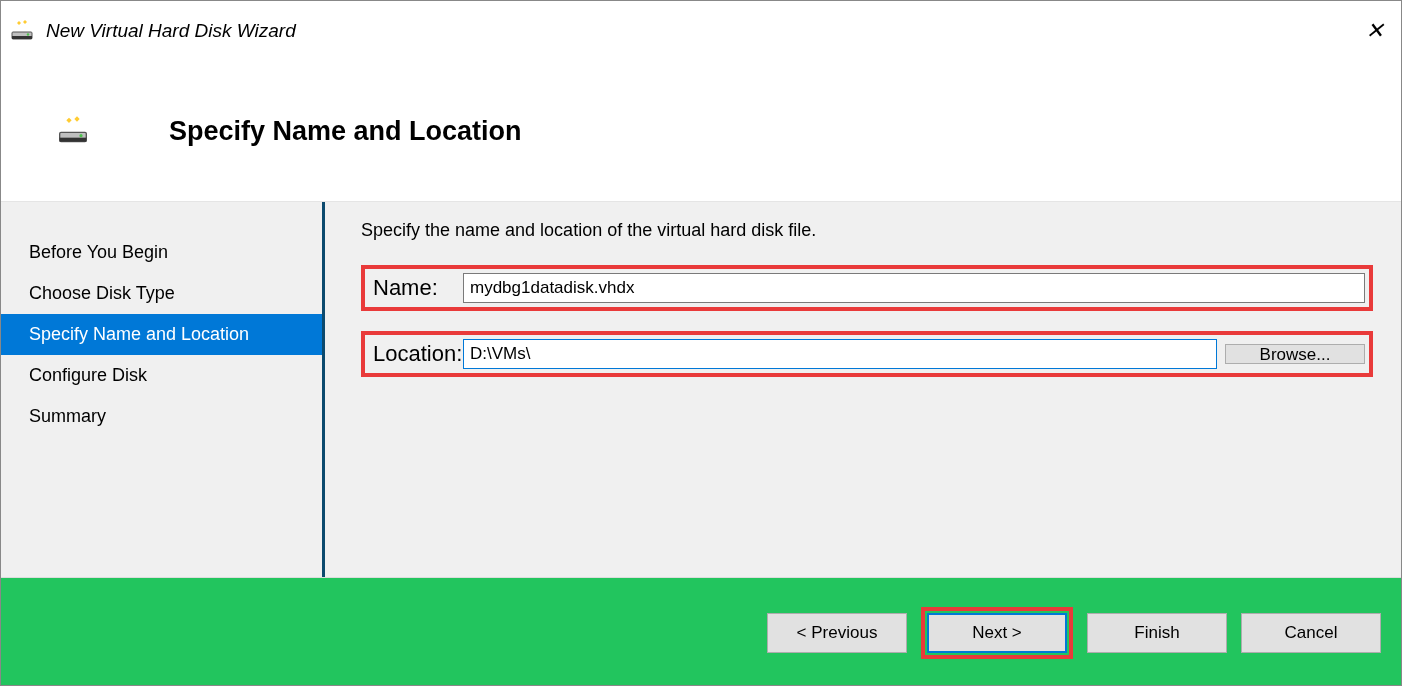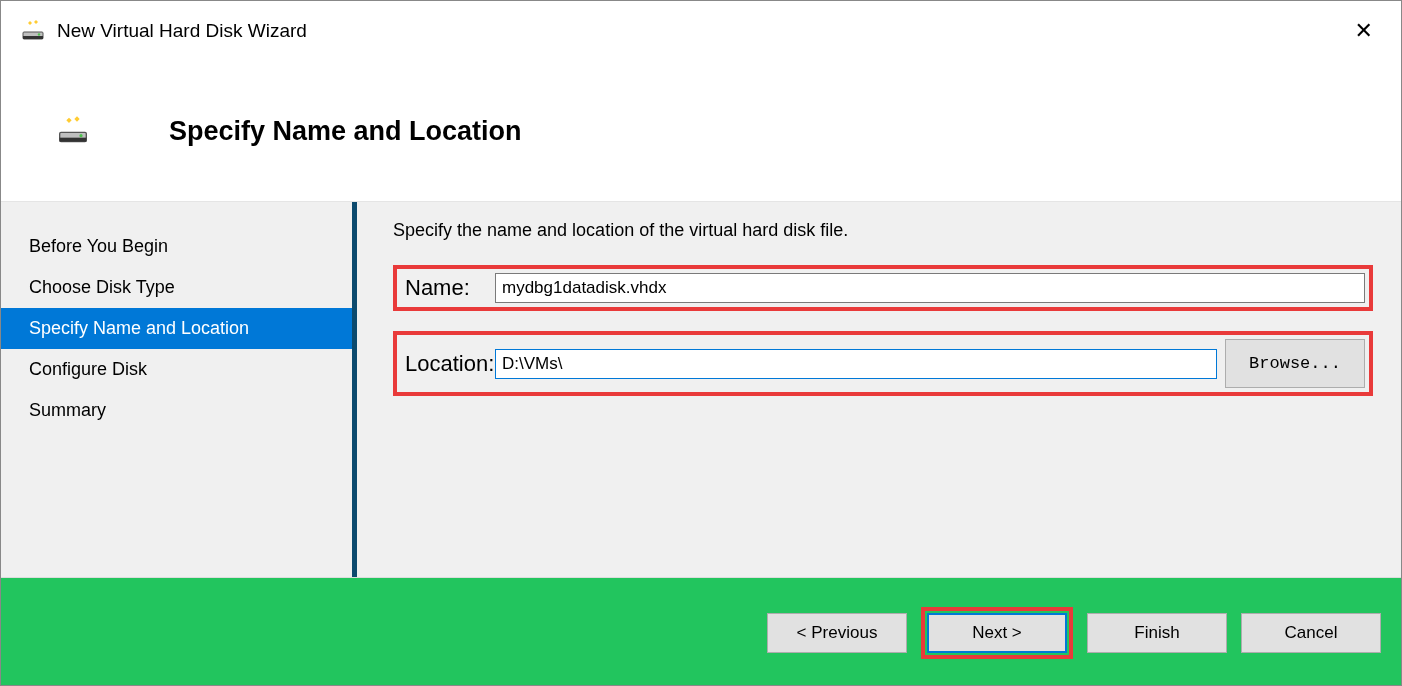--- a/index.html
+++ b/index.html
@@ -10,22 +10,23 @@
   color: #000;
   width: 1402px;
   height: 686px;
   position: relative;
   border: 1px solid #888;
 }
 .title-bar {
   height: 60px;
   display: flex;
   align-items: center;
-  padding: 0 20px;
+  padding: 0 9px;
   background: #fff;
+  font-style: italic;
 }
 .title-bar .title-icon {
   width: 24px; height: 24px;
   margin-right: 12px;
   position: relative;
 }
 .title-bar .title-text {
   font-size: 19px;
   flex: 1;
 }
@@ -52,23 +53,23 @@
   font-size: 27px;
   font-weight: 700;
 }
 .body-area {
   background: #f0f0f0;
   height: 376px;
   display: flex;
   border-top: 1px solid #e5e5e5;
 }
 .side-nav {
-  width: 356px;
-  padding-top: 24px;
-  border-right: 5px solid #0c4a6e;
+  width: 324px;
+  padding-top: 30px;
+  border-right: 3px solid #0c4a6e;
   margin-right: 0;
 }
 .side-nav .nav-item {
   padding: 10px 0 10px 28px;
   font-size: 18px;
   cursor: pointer;
 }
 .side-nav .nav-item.selected {
   background: #0078d7;
   color: #fff;
@@ -98,26 +99,26 @@
   height: 30px;
   border: 1px solid #7a7a7a;
   font-size: 17px;
   padding: 2px 6px;
   font-family: inherit;
   outline: none;
 }
 .field-input.loc { border-color: #0078d7; }
 .browse-btn {
   width: 140px;
-  height: 49px;
+  height: 20px;
   margin-left: 8px;
   background: #e1e1e1;
   border: 1px solid #adadad;
   font-size: 17px;
-  font-family: Liberation Mono, monospace;
+  font-family: Liberation Sans, sans-serif;
   cursor: pointer;
 }
 .footer {
   height: 110px;
   background: #22c55e;
   border-top: 1px solid #dcdcdc;
   display: flex;
   justify-content: flex-end;
   align-items: center;
   padding-right: 20px;

